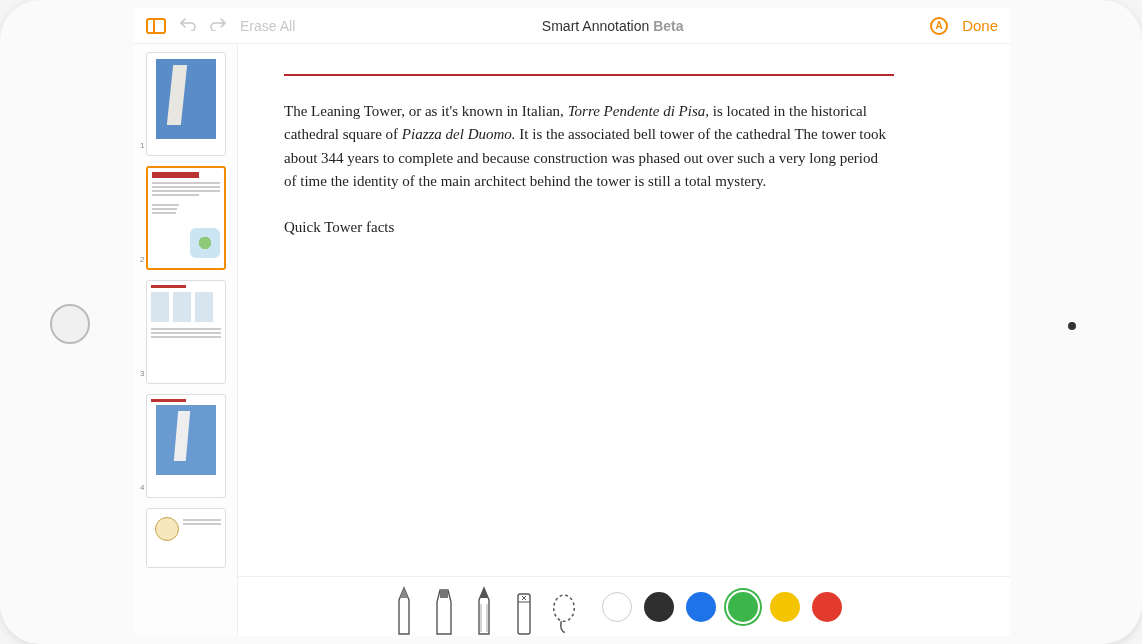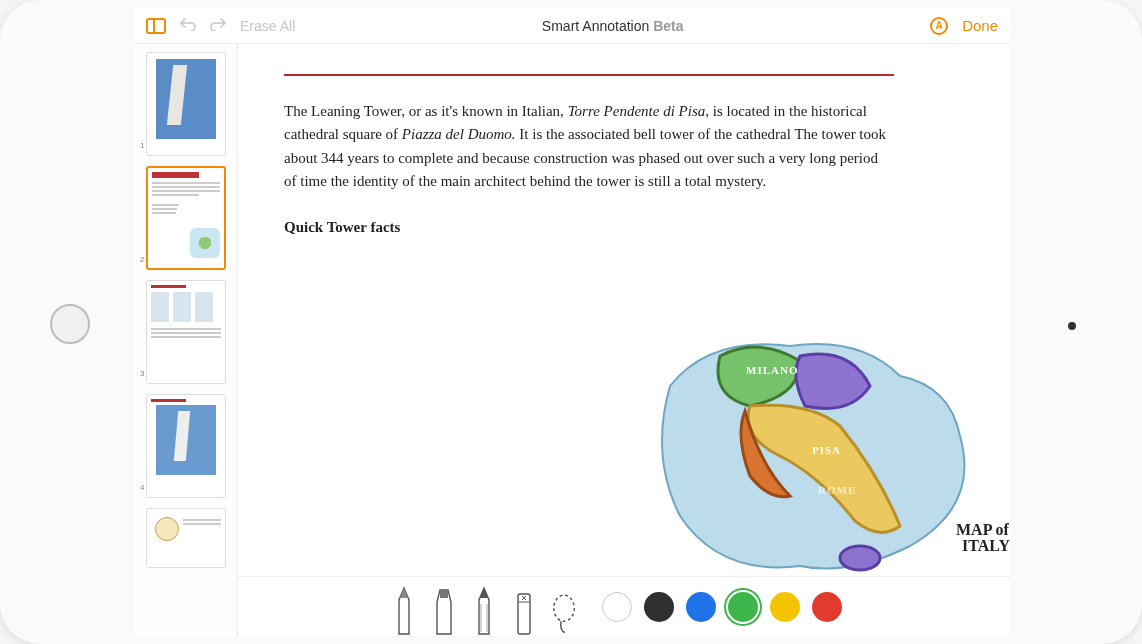--- a/index.html
+++ b/index.html
@@ -31,21 +31,21 @@
 .thumb3-row { display:flex; gap:4px; margin-top:4px; }
 .thumb3-row div { width:18px; height:30px; background:#d8e4ee; }
 .thumb4-img { width:60px; height:70px; background:#6a9bd0; margin:2px auto; position:relative;}
 .thumb4-img::after{content:"";position:absolute;left:20px;top:6px;width:12px;height:50px;background:#eee;transform:skewX(-5deg);}
 .thumb5-cell { width:24px; height:24px; border-radius:50%; background:#f6e8bd; margin:4px; border:1px solid #c9a24a; }
 .doc { flex: 1; padding: 30px 0 0 46px; background: #fff; position: relative; }
 .doc-title { font-family: Georgia, "Times New Roman", serif; font-style: italic; font-weight: 600; color: #b8272c; font-size: 28px; margin-bottom: 14px; }
 .title-rule { width: 610px; height: 2px; background: #b8272c; margin-bottom: 24px; }
 .body-text { font-family: Georgia, "Times New Roman", serif; font-size: 15px; line-height: 1.55; color: #222; width: 610px; }
 .body-text i { font-style: italic; }
-.section-h { font-family: Georgia, serif; font-weight: 700; font-size: 15px; margin-top: 26px; margin-bottom: 1px; color: #222; }
+.section-h { font-family: Georgia, serif; font-weight: 400; font-size: 15px; margin-top: 26px; margin-bottom: 1px; color: #222; }
 .facts { font-family: Georgia, serif; font-size: 15px; line-height: 1.5; color: #222; width: 360px; list-style: decimal; padding-left: 30px; }
 .facts li { padding-left: 8px; margin-bottom: 16px; }
 .map-wrap { position: absolute; right: -10px; bottom: 60px; width: 370px; height: 260px; }
 .map-label { position:absolute; font-family: "Comic Sans MS", cursive; font-weight:700; color:#fff; font-size:11px; letter-spacing:1px; }
 .map-legend { position:absolute; right:10px; bottom:22px; font-family:"Comic Sans MS", cursive; font-weight:700; font-size:16px; color:#222; line-height:1; text-align:left;}
 .tools { position: absolute; left: 0; right: 0; bottom: 0; height: 60px; background: #fff; border-top: 1px solid #eee; display: flex; align-items: flex-end; padding: 0 12px 0 152px; gap: 12px; }
 .tool { width: 28px; height: 52px; display:flex; align-items:flex-end; justify-content:center; }
 .swatches { display: flex; align-items: center; gap: 12px; margin-left: 12px; padding-bottom: 14px; }
 .swatch { width: 30px; height: 30px; border-radius: 50%; }
 .swatch.sel { box-shadow: 0 0 0 2px #fff, 0 0 0 4px #3cb64b; }
@@ -142,37 +142,20 @@
         </div>
       </div>
 
       <div class="doc">
         <div class="title-rule"></div>
         <p class="body-text">
           <span>The Leaning Tower, or as it's known in Italian, </span><i>Torre Pendente di Pisa,</i><span> is located in the historical cathedral square of </span><i>Piazza del Duomo.</i><span> It is the associated bell tower of the cathedral The tower took about 344 years to complete and because construction was phased out over such a very long period of time the identity of the main architect behind the tower is still a total mystery.</span>
         </p>
         <div class="section-h">Quick Tower facts</div>
 
-        <div class="map-wrap">
-          <svg width="370" height="260" viewBox="0 0 370 260">
-            <path d="M20 70 Q60 20 140 30 Q210 20 250 60 Q300 70 310 120 Q330 190 260 230 Q200 260 150 250 Q70 260 30 200 Q0 140 20 70 Z" fill="#bcdceb" stroke="#6da6c2" stroke-width="2"></path>
-            <path d="M70 40 Q110 20 150 45 Q150 80 100 90 Q60 80 70 40 Z" fill="#76c26a" stroke="#3c7a30" stroke-width="3"></path>
-            <path d="M150 40 Q200 30 220 70 Q200 100 155 90 Q140 60 150 40 Z" fill="#8d72cf" stroke="#5a3ea6" stroke-width="3"></path>
-            <path d="M100 90 Q160 85 190 110 Q230 160 250 210 Q230 225 205 205 Q170 160 130 140 Q90 120 100 90 Z" fill="#ecc95f" stroke="#b8902a" stroke-width="3"></path>
-            <path d="M95 95 Q110 150 140 180 Q120 185 100 160 Q85 120 95 95 Z" fill="#d87430" stroke="#9a4a16" stroke-width="3"></path>
-            <ellipse cx="210" cy="242" rx="20" ry="12" fill="#8d72cf" stroke="#5a3ea6" stroke-width="3"></ellipse>
-          </svg>
-          <span class="map-label" style="left:96px; top:48px;">MILANO</span>
-          <span class="map-label" style="left:162px; top:128px;">PISA</span>
-          <span class="map-label" style="left:168px; top:168px; color:#fffa">ROME</span>
-          <div class="map-legend">
-            <span>MAP of</span><br>
-            <span style="margin-left:6px">ITALY</span>
-          </div>
-        </div>
 
         <div class="tools">
           <div class="tool">
             <svg width="22" height="50" viewBox="0 0 22 50">
                 <path d="M11 2 L6 14 V48 H16 V14 Z" fill="#fff" stroke="#555" stroke-width="1.4"></path>
                 <path d="M11 2 L7 12 H15 Z" fill="#888"></path>
               </svg>
           </div>
           <div class="tool">
             <svg width="24" height="50" viewBox="0 0 24 50">

